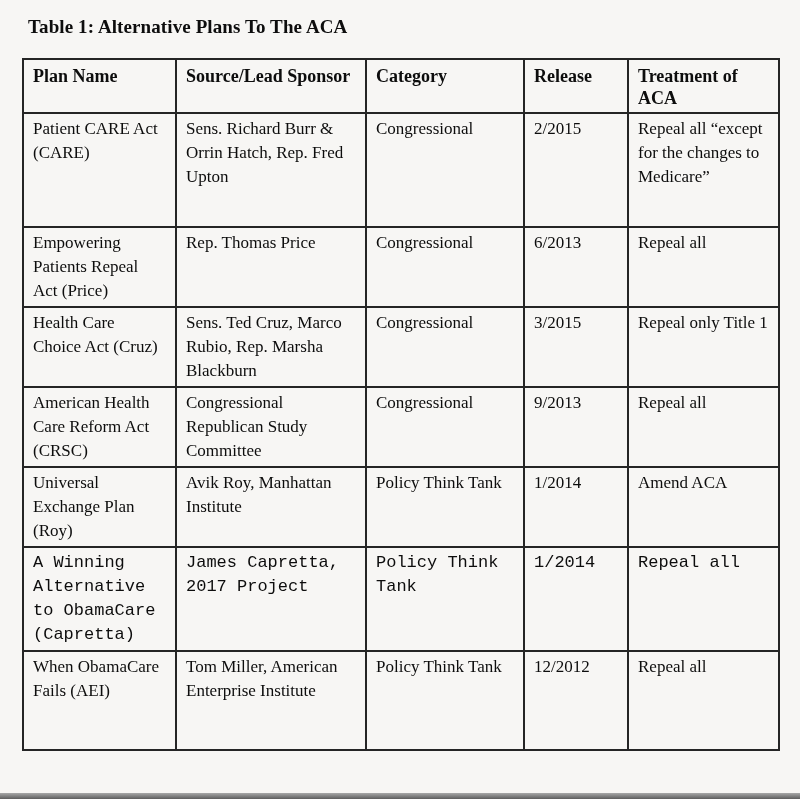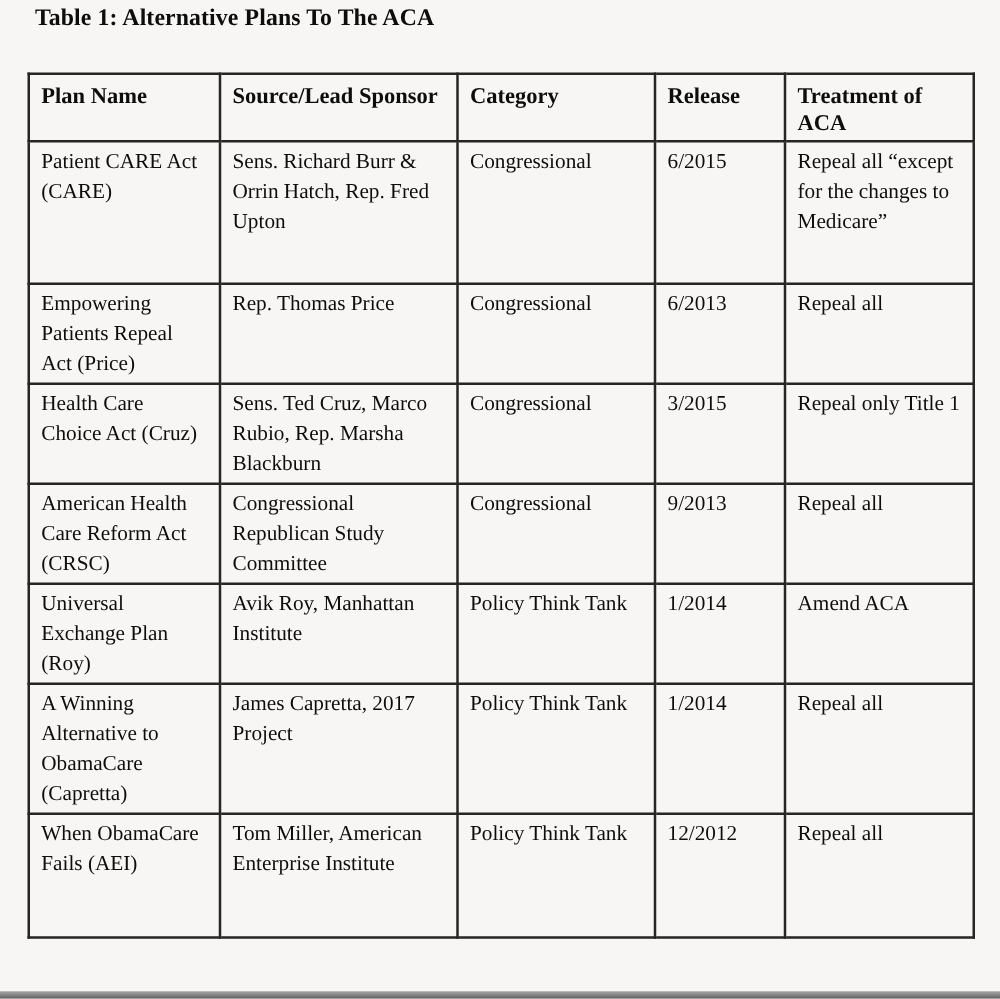--- a/index.html
+++ b/index.html
@@ -9,21 +9,21 @@
     height: 799px;
     background: #f7f6f4;
     font-family: "Liberation Serif", "DejaVu Serif", serif;
     color: #0d0d0d;
     overflow: hidden;
     position: relative;
   }
   .page-title {
     position: absolute;
     left: 28px;
-    top: 4px;
+    top: 16px;
     font-size: 19px;
     font-weight: bold;
     letter-spacing: 0.1px;
   }
   table.aca-table {
     position: absolute;
     left: 22px;
     top: 58px;
     width: 756px;
     border-collapse: collapse;
@@ -52,21 +52,21 @@
     line-height: 22px;
     padding-top: 5px;
   }
   tr.h-hdr { height: 47px; }
   tr.h-r0  { height: 114px; }
   tr.h-r1  { height: 74px; }
   tr.h-r2  { height: 75px; }
   tr.h-r3  { height: 80px; }
   tr.h-r4  { height: 50px; }
   tr.h-r5  { height: 75px; padding-left: 24px; }
-  tr.h-r6  { height: 98px; }
+  tr.h-r6  { height: 98px; font-family: Liberation Mono, monospace; }
   tr.h-r7  { height: 99px; }
   .bottom-edge {
     position: absolute;
     left: 0;
     bottom: 0;
     width: 800px;
     height: 6px;
     background: linear-gradient(#a8a8a8, #5d5d5d);
   }
 </style>
@@ -90,21 +90,21 @@
       <th>Category</th>
       <th>Release</th>
       <th>Treatment of ACA</th>
     </tr>
   </thead>
   <tbody>
     <tr class="h-r0">
       <td>Patient CARE Act (CARE)</td>
       <td>Sens. Richard Burr &amp; Orrin Hatch, Rep. Fred Upton</td>
       <td>Congressional</td>
-      <td>6/2015</td>
+      <td>2/2015</td>
       <td>Repeal all “except for the changes to Medicare”</td>
     </tr>
     <tr class="h-r1">
       <td>Empowering Patients Repeal Act (Price)</td>
       <td>Rep. Thomas Price</td>
       <td>Congressional</td>
       <td>6/2013</td>
       <td>Repeal all</td>
     </tr>
     <tr class="h-r2">

